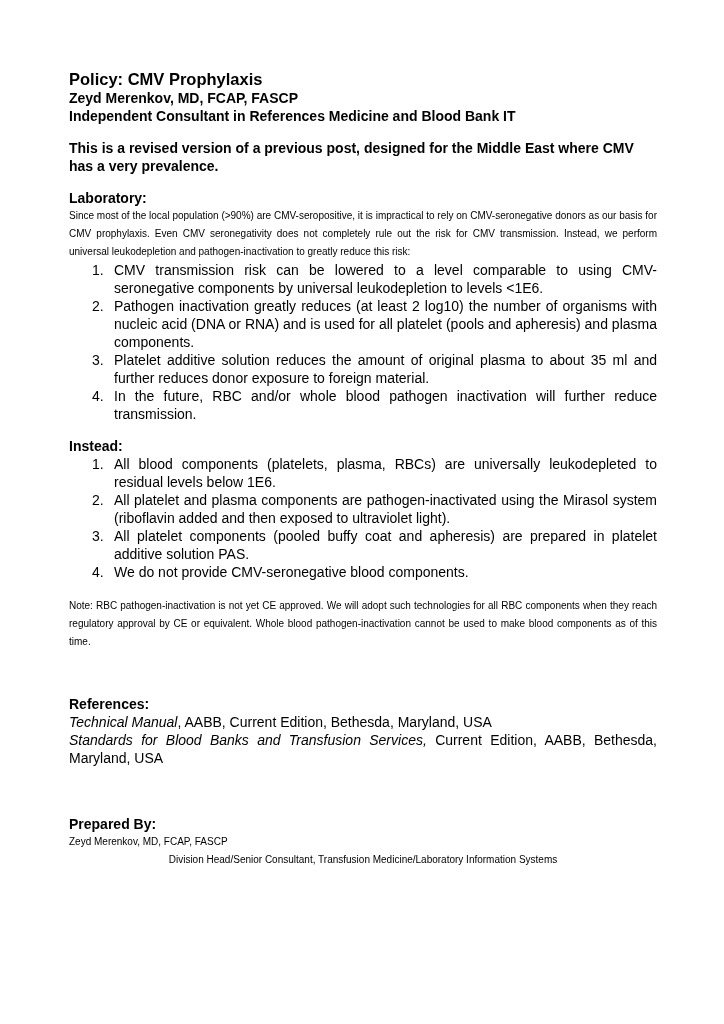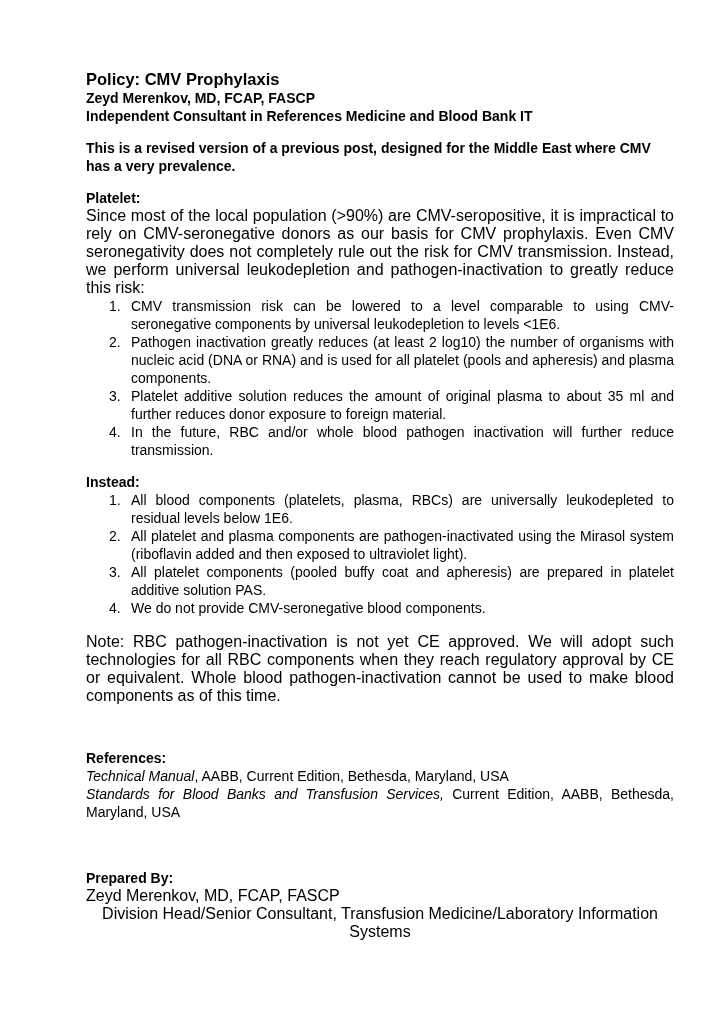--- a/index.html
+++ b/index.html
@@ -1,25 +1,25 @@
 <!DOCTYPE html>
 <html><head>
 <meta charset="utf-8">
 <style>
   html, body { margin: 0; padding: 0; background: #ffffff; }
   body {
     width: 724px; height: 1024px; position: relative; overflow: hidden;
     font-family: "Liberation Sans", sans-serif; color: #000;
   }
-  .page { position: absolute; left: 86px; top: 70px; width: 588px; }
+  .page { position: absolute; left: 69px; top: 70px; width: 588px; }
   .title { font-size: 16.5px; font-weight: bold; line-height: 19px; margin: 0; }
   .author-line { font-size: 14px; font-weight: bold; line-height: 18px; margin: 0; }
   .intro { font-size: 14px; font-weight: bold; line-height: 18px; margin: 14px 0 0 0; }
   .heading { font-size: 14px; font-weight: bold; line-height: 18px; margin: 0; }
-  .para { font-size: 16px; line-height: 18px; margin: 0; text-align: justify; }
+  .para { font-size: 10px; line-height: 18px; margin: 0; text-align: justify; }
   .section { margin-top: 14px; }
   ol { margin: 0; padding: 0; list-style: none; }
   ol li { position: relative; padding-left: 45px; font-size: 14px; line-height: 18px; text-align: justify; }
   ol li .num { position: absolute; left: 23px; top: 0; }
   .note { margin-top: 16px; }
   .refs { margin-top: 44px; }
   .prepared { margin-top: 48px; }
   .ref-line { font-size: 14px; line-height: 18px; margin: 0; text-align: justify; }
   em { font-style: italic; }
 </style>
@@ -27,21 +27,21 @@
 <body>
 
 <div class="page">
   <p class="title">Policy:  CMV Prophylaxis</p>
   <p class="author-line">Zeyd Merenkov, MD, FCAP, FASCP</p>
   <p class="author-line">Independent Consultant in References Medicine and Blood Bank IT</p>
 
   <p class="intro">This is a revised version of a previous post, designed for the Middle East where CMV has a very prevalence.</p>
 
   <div class="section">
-    <p class="heading">Platelet:</p>
+    <p class="heading">Laboratory:</p>
     <p class="para">Since most of the local population (&gt;90%) are CMV-seropositive, it is impractical to rely on CMV-seronegative donors as our basis for CMV prophylaxis.  Even CMV seronegativity does not completely rule out the risk for CMV transmission. Instead, we perform universal leukodepletion and pathogen-inactivation to greatly reduce this risk:</p>
     <ol>
       <li><span class="num">1.</span><span>CMV transmission risk can be lowered to a level comparable to using CMV-seronegative components by universal leukodepletion to levels &lt;1E6.</span></li>
       <li><span class="num">2.</span><span>Pathogen inactivation greatly reduces (at least 2 log10) the number of organisms with nucleic acid (DNA or RNA) and is used for all platelet (pools and apheresis) and plasma components.</span></li>
       <li><span class="num">3.</span><span>Platelet additive solution reduces the amount of original plasma to about 35 ml and further reduces donor exposure to foreign material.</span></li>
       <li><span class="num">4.</span><span>In the future, RBC and/or whole blood pathogen inactivation will further reduce transmission.</span></li>
     </ol>
   </div>
 
   <div class="section">

